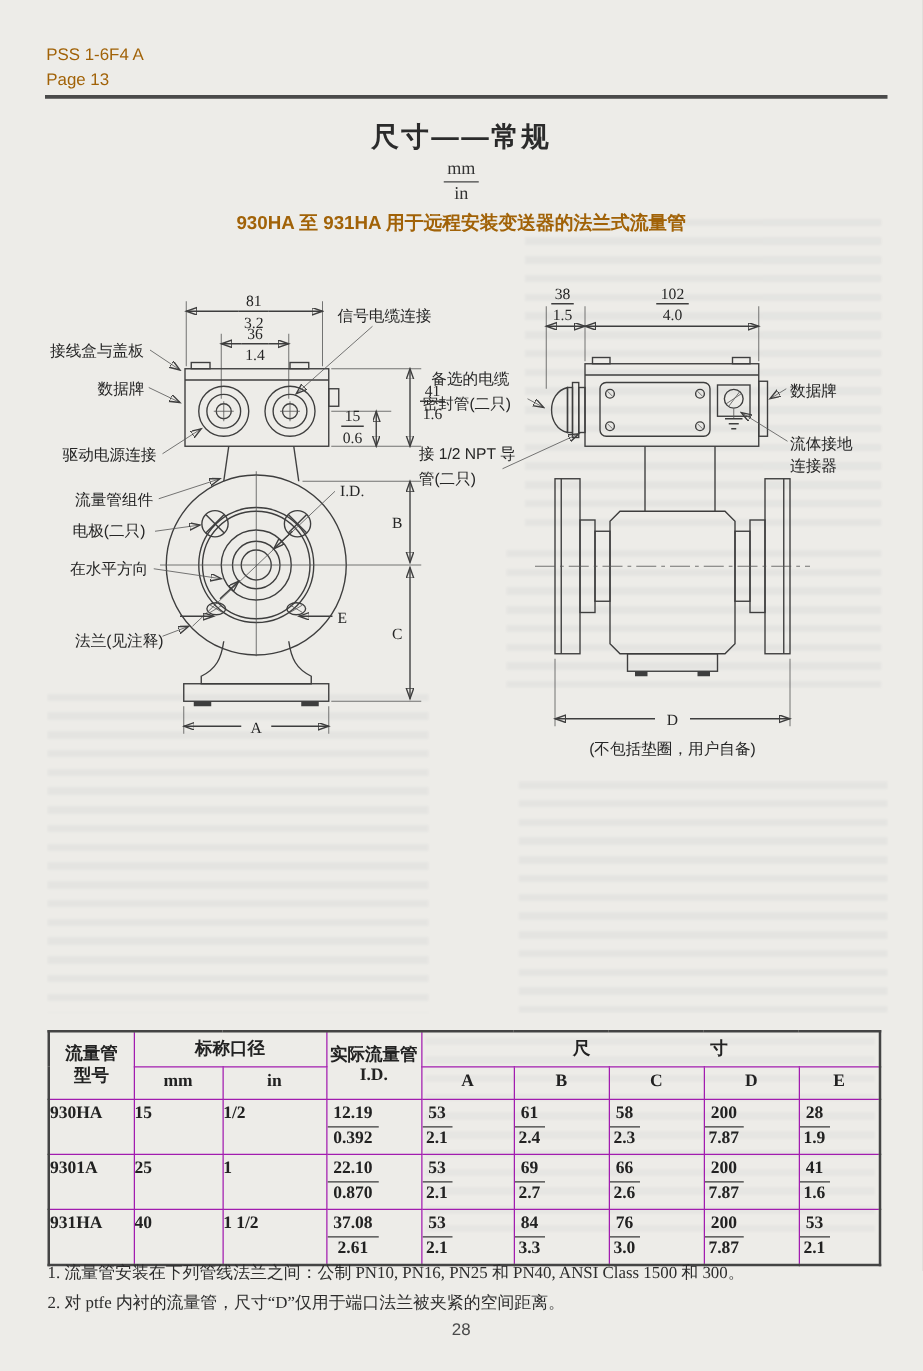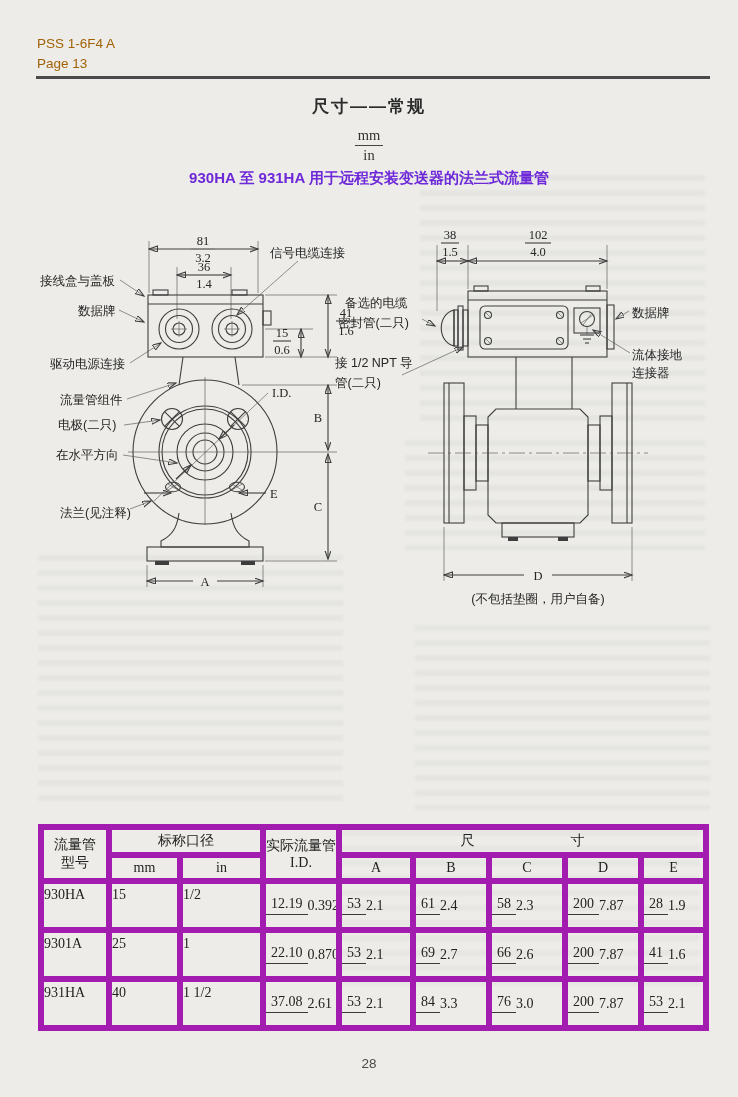--- a/index.html
+++ b/index.html
@@ -2,48 +2,48 @@
 <html><head>
 <meta charset="utf-8">
 <style>
   html,body{margin:0;padding:0;background:#d8d7d3;}
   .page{position:relative;width:738px;height:1097px;background:#edece8;overflow:hidden;
         font-family:"Liberation Sans",sans-serif;color:#2f2f2f;}
   .bleed{position:absolute;opacity:.05;filter:blur(1px);pointer-events:none;
          background:repeating-linear-gradient(180deg,#5a6475 0 6px,transparent 6px 15px);}
   .hdr{position:absolute;left:37px;top:34px;font-size:13.5px;line-height:20px;color:#a16207;}
   .rule{position:absolute;left:36px;top:76px;width:674px;height:2.5px;background:#4a4a4a;}
-  .title{position:absolute;left:0;top:95px;width:100%;text-align:center;font-size:17px;
+  .title{position:absolute;left:0;top:95px;width:100%;text-align:center;font-size:22px;
          font-weight:bold;letter-spacing:2px;color:#2b2b2b;}
   .units{position:absolute;left:0;top:127px;width:100%;display:flex;justify-content:center;}
   .units .stack{display:inline-flex;flex-direction:column;align-items:center;
                 font:14.5px "Liberation Serif",serif;color:#333;}
   .units .t{border-bottom:1.2px solid #444;padding:0 3px 1px;}
   .units .b{padding-top:1px;}
   .subtitle{position:absolute;left:0;top:169px;width:100%;text-align:center;font-size:15px;
-            font-weight:bold;color:#6d28d9;}
+            font-weight:bold;color:#a16207;}
   .diagram{position:absolute;left:30px;top:225px;width:680px;height:400px;}
   .diagram line,.diagram rect,.diagram circle,.diagram ellipse,.diagram path{
       stroke:#3e3e3e;fill:none;stroke-width:1.1;}
   .diagram .thin{stroke-width:.65;stroke:#565656;}
   .diagram .fillk{fill:#3e3e3e;stroke:none;}
   .diagram text{fill:#262626;stroke:none;}
   .cn{font:12.5px "Liberation Sans",sans-serif;}
   .num{font:12.5px "Liberation Serif",serif;}
   .spec-table{position:absolute;left:38px;top:824px;width:666px;border-collapse:collapse;
               font-family:"Liberation Serif",serif;font-size:14px;color:#222;
               border:2px solid #444;table-layout:fixed;}
-  .spec-table th,.spec-table td{border:6px solid #a21caf;font-weight:normal;
+  .spec-table th,.spec-table td{border:1px solid #a21caf;font-weight:bold;
               padding:0;overflow:hidden;}
   .spec-table .h1{height:28px;}
   .spec-table .h2{height:26px;}
   .spec-table td{height:40px;vertical-align:middle;}
   .spec-table td.top{vertical-align:top;padding-top:3px;margin-top:10px;}
   .dimhead{display:flex;justify-content:center;gap:96px;}
-  .frac{display:inline-flex;flex-direction:row;align-items:center;line-height:1.15;}
+  .frac{display:inline-flex;flex-direction:column;align-items:center;line-height:1.15;}
   .frac .ft{border-bottom:1px solid #3a3a3a;padding:0 5px 1px;}
   .frac .fb{padding-top:1px;}
   .notes{position:absolute;left:38px;top:1006px;width:660px;
          font-family:"Liberation Serif",serif;font-size:13.5px;color:#2d2d2d;line-height:1.8;}
   .pageno{position:absolute;left:0;top:1056px;width:100%;text-align:center;
           font-size:13.5px;color:#4a4a4a;}
 </style>
 </head>
 <body>
 
@@ -447,15 +447,19 @@
               <span class="fb">7.87</span>
             </div></td>
       <td><div class="frac">
               <span class="ft">53</span>
               <span class="fb">2.1</span>
             </div></td>
     </tr>
   </tbody>
     </table>
 
+  <div class="notes">
+    <div>1. 流量管安装在下列管线法兰之间：公制 PN10, PN16, PN25 和 PN40, ANSI Class 1500 和 300。</div>
+    <div>2. 对 ptfe 内衬的流量管，尺寸“D”仅用于端口法兰被夹紧的空间距离。</div>
+  </div>
 
   <div class="pageno">28</div>
 </div>
 
 </body></html>

